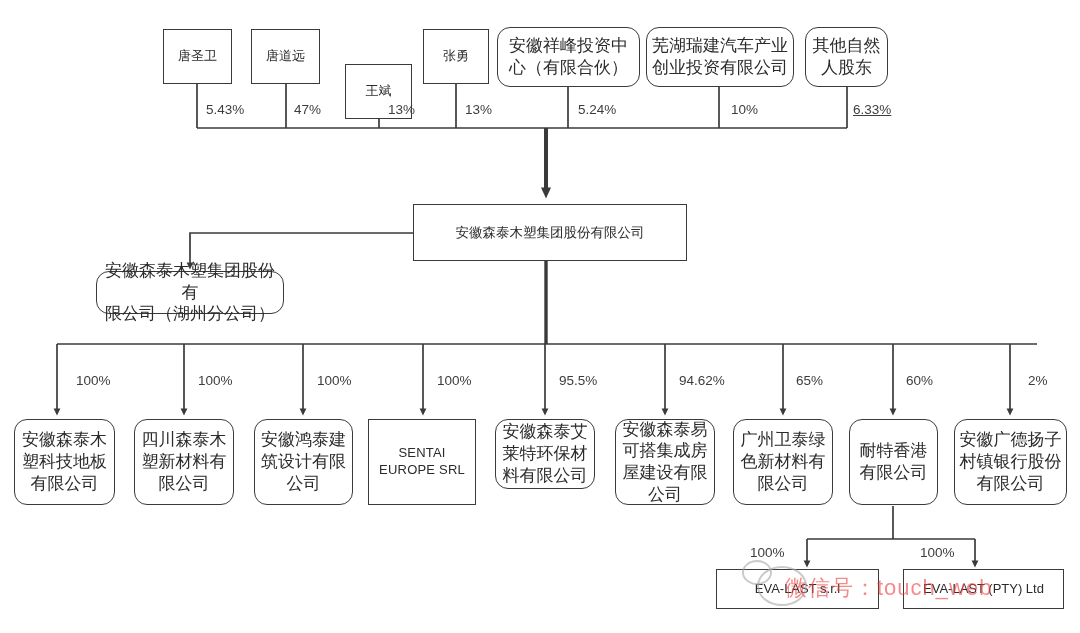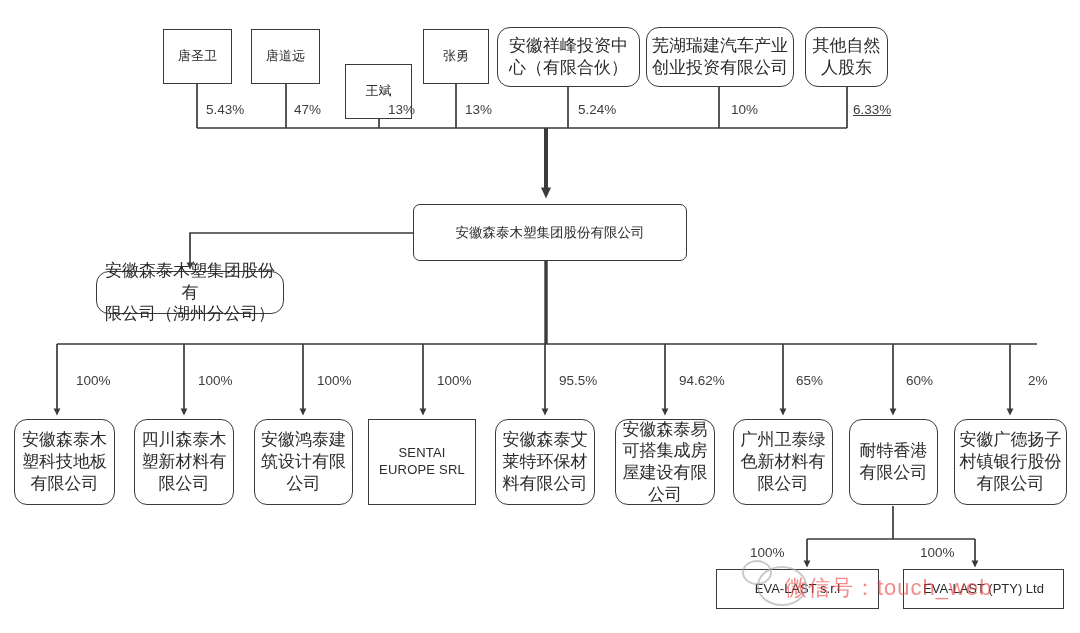--- a/index.html
+++ b/index.html
@@ -166,21 +166,21 @@
   </div>
 
   <div class="pct" style="left:206px; top:102px;">5.43%</div>
   <div class="pct" style="left:294px; top:102px;">47%</div>
   <div class="pct" style="left:388px; top:102px;">13%</div>
   <div class="pct" style="left:465px; top:102px;">13%</div>
   <div class="pct" style="left:578px; top:102px;">5.24%</div>
   <div class="pct" style="left:731px; top:102px;">10%</div>
   <div class="pct" style="left:853px; top:102px;text-decoration:underline;">6.33%</div>
 
-  <div class="node n-root" style="left:413px; top:204px; width:274px; height:57px;border-radius:7px;">
+  <div class="node n-root" style="left:413px; top:204px; width:274px; height:57px;">
     <span class="txt">安徽森泰木塑集团股份有限公司</span>
   </div>
 
   <div class="node n-cn-s" style="left:96px; top:271px; width:188px; height:43px;">
     <span class="txt">安徽森泰木塑集团股份有
 限公司（湖州分公司）</span>
   </div>
 
   <div class="pct" style="left:76px;  top:373px;">100%</div>
   <div class="pct" style="left:198px; top:373px;">100%</div>
@@ -204,21 +204,21 @@
   </div>
   <div class="node n-cn-s" style="left:254px; top:419px; width:99px;  height:86px;">
     <span class="txt">安徽鸿泰建
 筑设计有限
 公司</span>
   </div>
   <div class="node n-lat" style="left:368px; top:419px; width:108px; height:86px;">
     <span class="txt">SENTAI
 EUROPE SRL</span>
   </div>
-  <div class="node n-cn-s" style="left:495px; top:419px; width:100px; height:86px;">
+  <div class="node n-cn-s" style="left:495px; top:419px; width:100px; height:70px;">
     <span class="txt">安徽森泰艾
 莱特环保材
 料有限公司</span>
   </div>
   <div class="node n-cn-s" style="left:615px; top:419px; width:100px; height:86px;">
     <span class="txt">安徽森泰易
 可搭集成房
 屋建设有限
 公司</span>
   </div>

